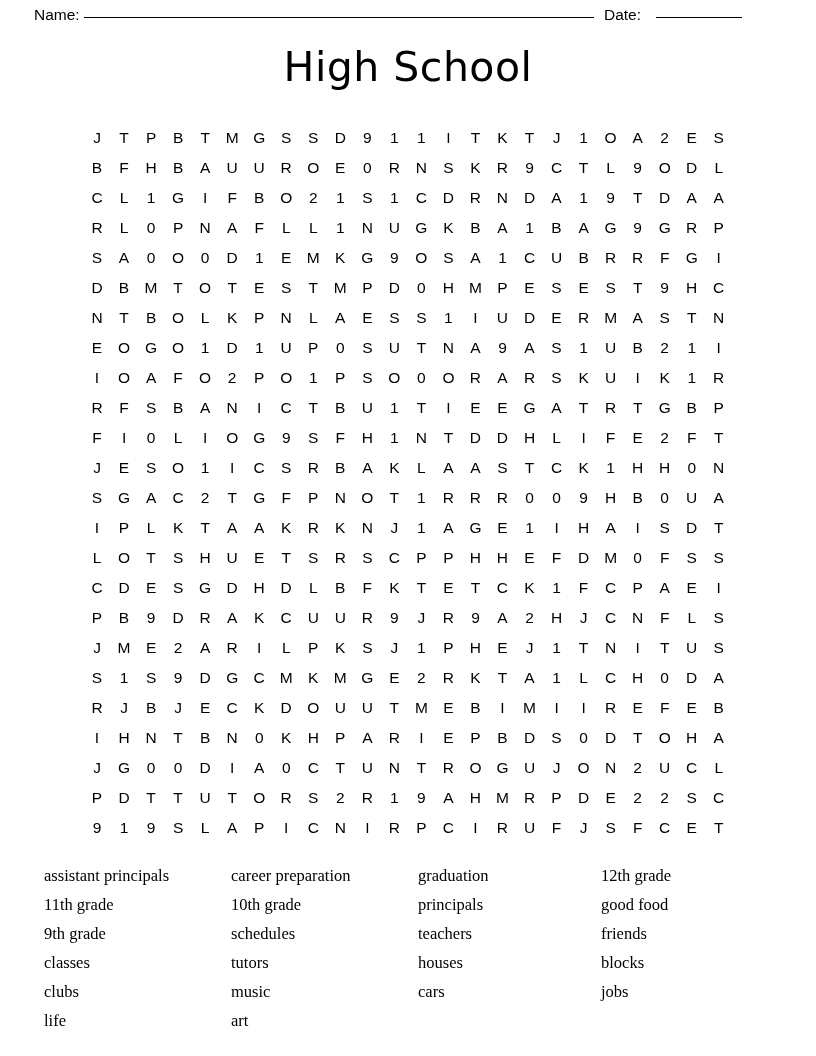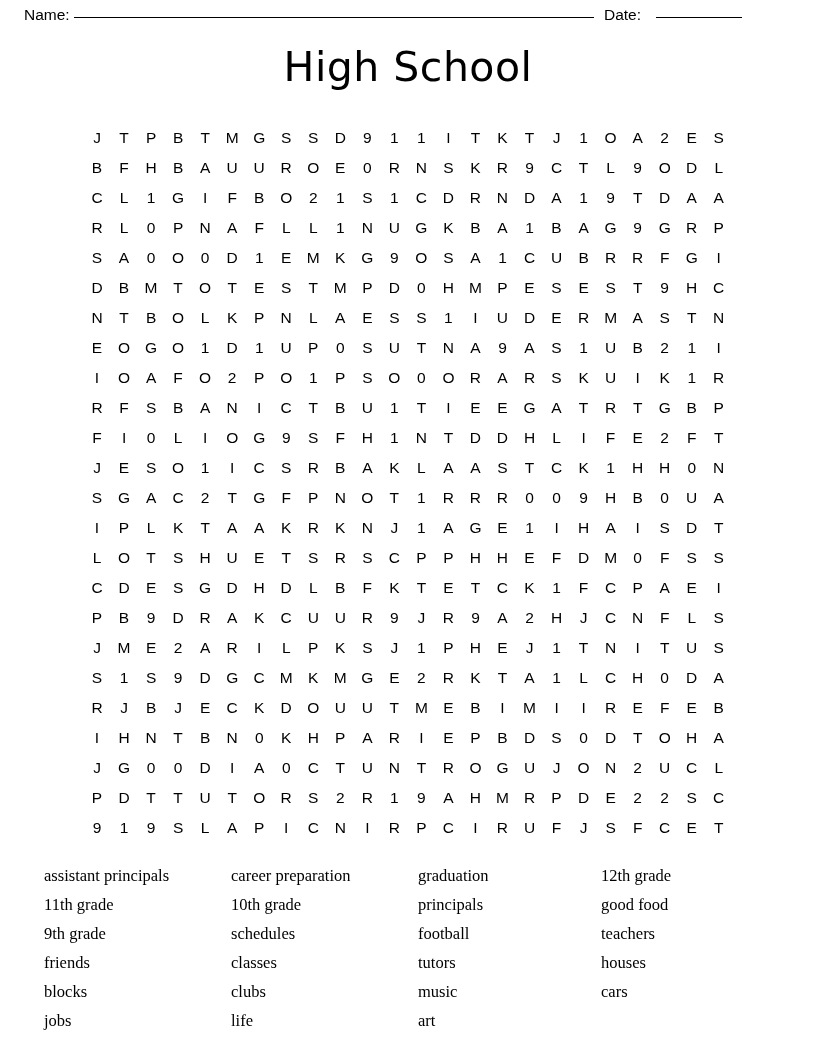--- a/index.html
+++ b/index.html
@@ -20,21 +20,21 @@
     height: 1056px;
     box-sizing: border-box;
     padding: 0;
     position: relative;
   }
 
   
   .header-row {
     display: flex;
     align-items: baseline;
-    padding: 6px 74px 0 24px;
+    padding: 6px 74px 0 34px;
     font-size: 15.5px;
     white-space: nowrap;
   }
   .name-label { margin-right: 2px; }
   .name-rule {
     flex: 1 1 auto;
     border-bottom: 1px solid #000;
     height: 12px;
     margin: 0 10px 0 2px;
     position: relative;
@@ -742,21 +742,20 @@
       <div class="word">assistant principals</div>
       <div class="word">career preparation</div>
       <div class="word">graduation</div>
       <div class="word">12th grade</div>
       <div class="word">11th grade</div>
       <div class="word">10th grade</div>
       <div class="word">principals</div>
       <div class="word">good food</div>
       <div class="word">9th grade</div>
       <div class="word">schedules</div>
-      <div class="word">football</div>
       <div class="word">teachers</div>
       <div class="word">friends</div>
       <div class="word">classes</div>
       <div class="word">tutors</div>
       <div class="word">houses</div>
       <div class="word">blocks</div>
       <div class="word">clubs</div>
       <div class="word">music</div>
       <div class="word">cars</div>
       <div class="word">jobs</div>

